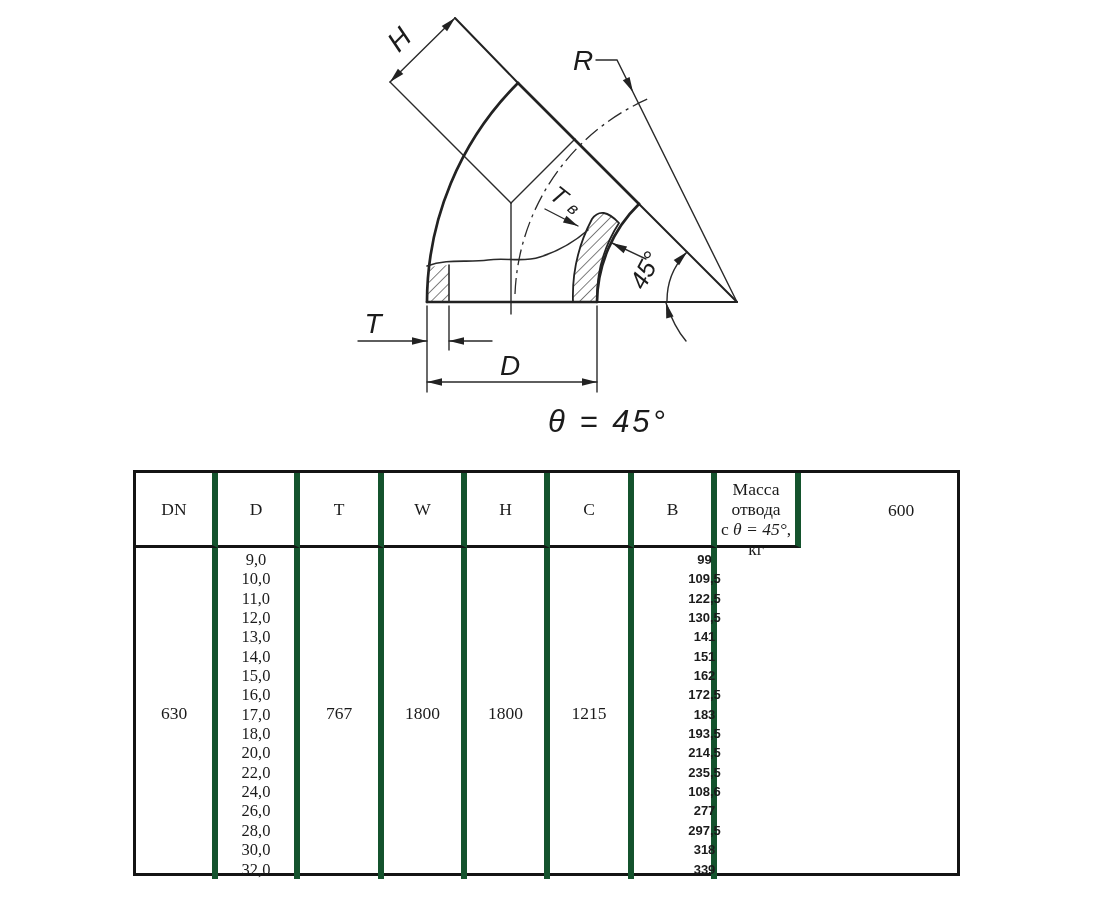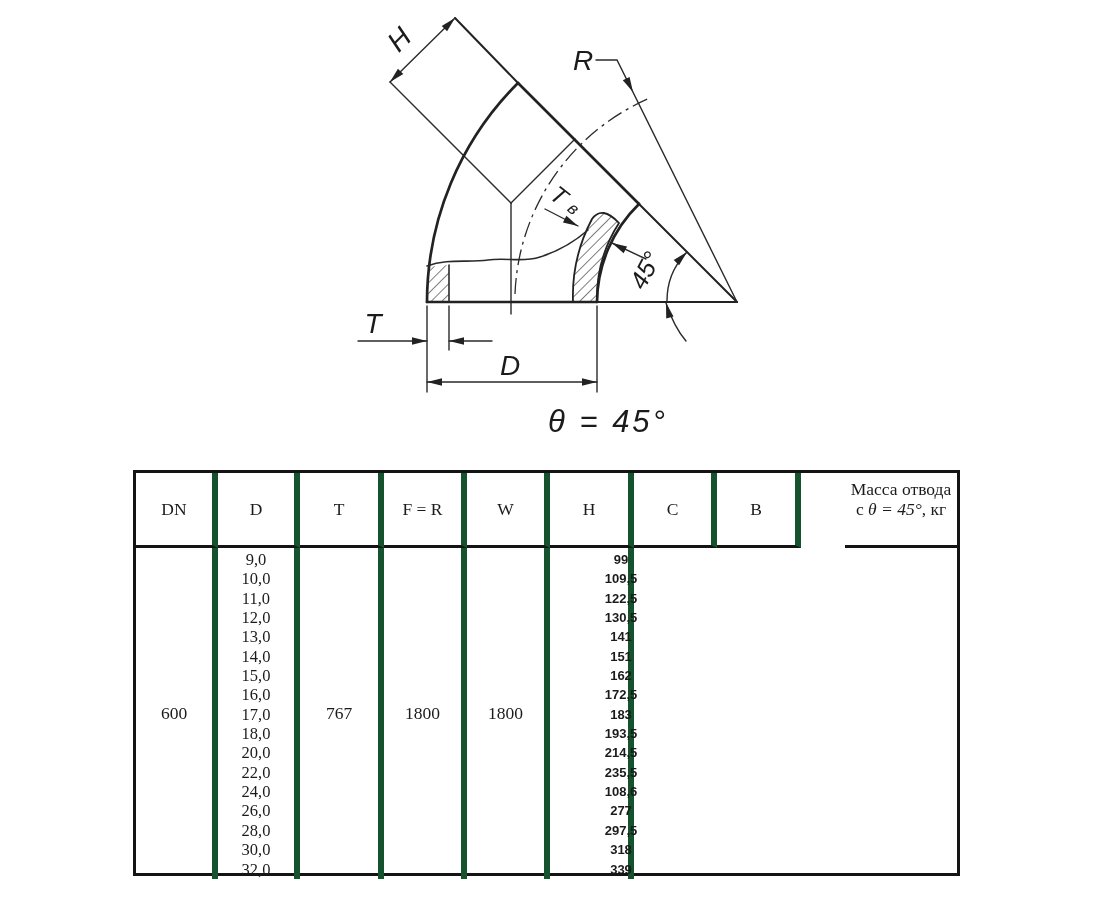--- a/index.html
+++ b/index.html
@@ -150,33 +150,33 @@
   </g>
 
   <text class="dimtxt" font-size="31" text-anchor="middle" letter-spacing="3" x="608" y="432">θ = 45°</text>
 </svg>
 
 <div id="spec-table">
 
   <div class="cell hcell">DN</div>
   <div class="cell hcell">D</div>
   <div class="cell hcell">T</div>
-  <div class="cell hcell">F = R</div>
   <div class="cell hcell">W</div>
   <div class="cell hcell">H</div>
   <div class="cell hcell">C</div>
   <div class="cell hcell">B</div>
   <div class="cell hcell mass-h">
     <span>Масса отвода</span>
     <span>
       <span>с </span><span class="ang-it">θ = 45°</span><span>, кг</span>
     </span>
   </div>
 
   <div class="cell">600</div>
+  <div class="cell">630</div>
   <div class="cell stack">
     <div class="ln">9,0</div>
     <div class="ln">10,0</div>
     <div class="ln">11,0</div>
     <div class="ln">12,0</div>
     <div class="ln">13,0</div>
     <div class="ln">14,0</div>
     <div class="ln">15,0</div>
     <div class="ln">16,0</div>
     <div class="ln">17,0</div>
@@ -185,20 +185,21 @@
     <div class="ln">22,0</div>
     <div class="ln">24,0</div>
     <div class="ln">26,0</div>
     <div class="ln">28,0</div>
     <div class="ln">30,0</div>
     <div class="ln">32,0</div>
   </div>
   <div class="cell">767</div>
   <div class="cell">1800</div>
   <div class="cell">1800</div>
+  <div class="cell">1215</div>
   <div class="cell stack mass-stack">
     <div class="ln">99</div>
     <div class="ln">109,5</div>
     <div class="ln">122,5</div>
     <div class="ln">130,5</div>
     <div class="ln">141</div>
     <div class="ln">151</div>
     <div class="ln">162</div>
     <div class="ln">172,5</div>
     <div class="ln">183</div>

